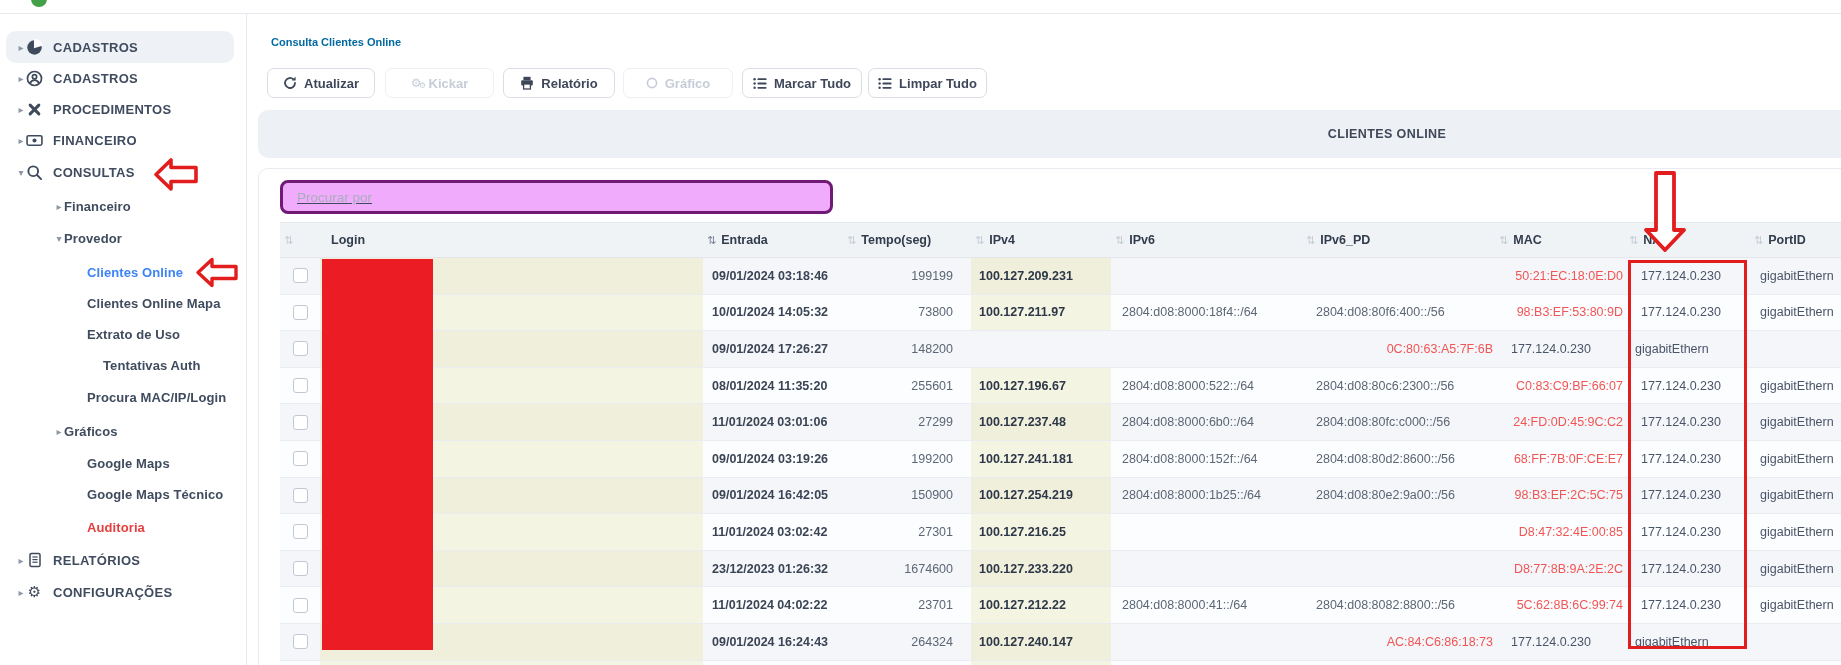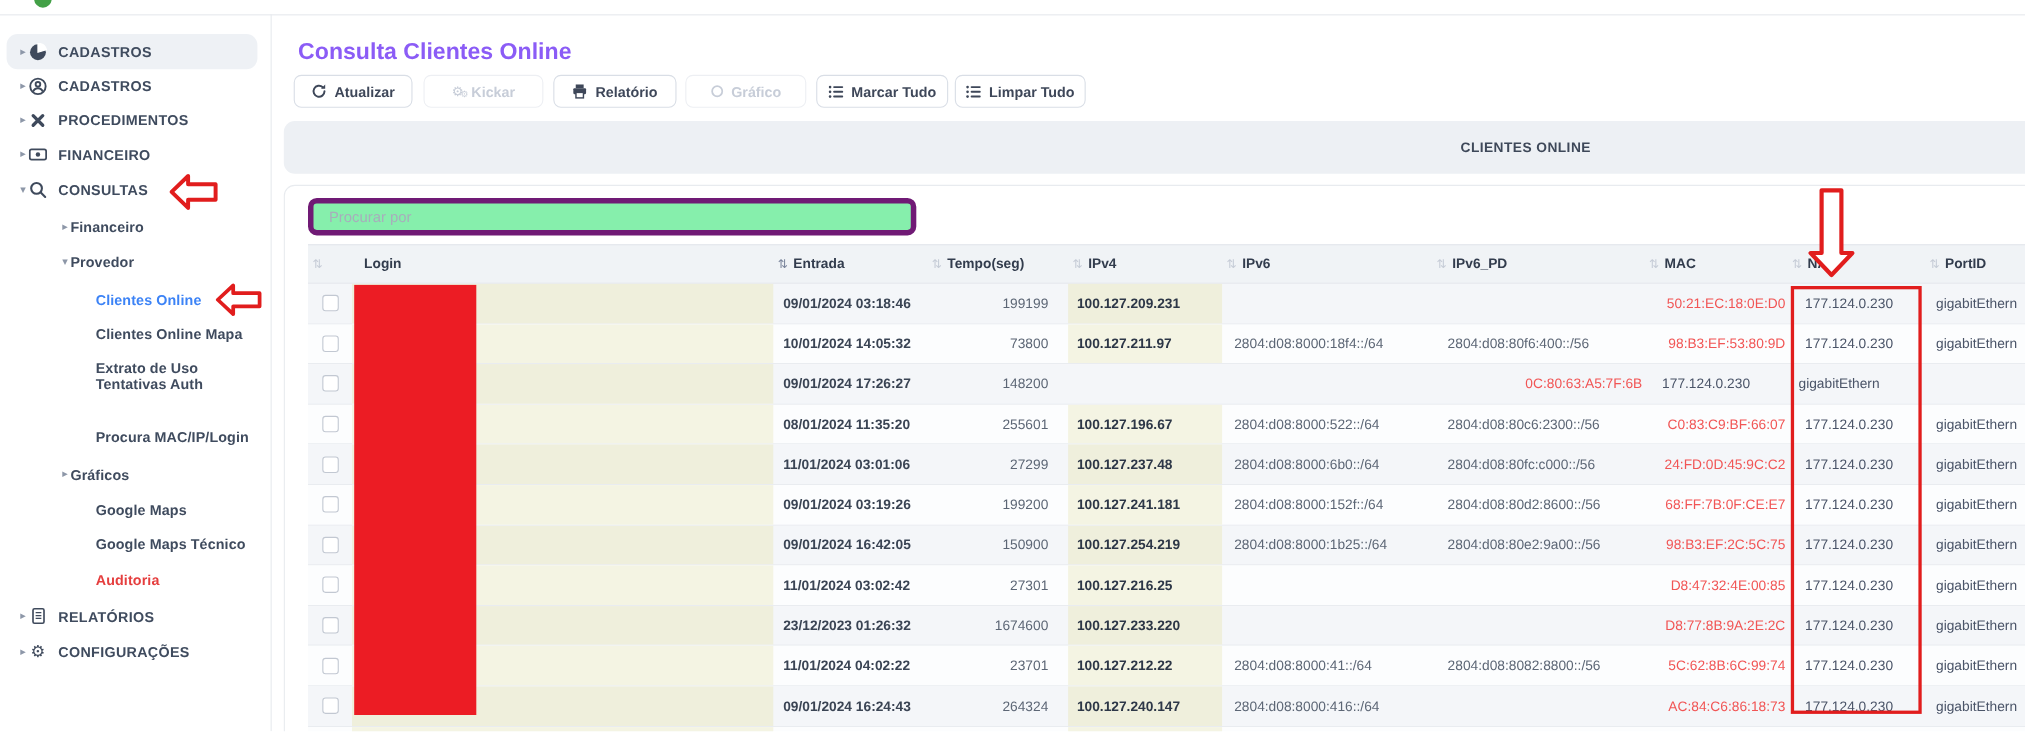--- a/index.html
+++ b/index.html
@@ -18,35 +18,35 @@
   .side-item .s-label{font-size:13px;font-weight:700;color:#3f4b5e;letter-spacing:.3px;white-space:nowrap;}
   .side-item.lvl0{padding-left:16px;}
   .side-item.lvl1{padding-left:54px;}
   .side-item.lvl1 .s-label{font-weight:600;letter-spacing:.1px;}
   .side-item.lvl2{padding-left:87px;}
   .side-item.lvl2 .s-label{font-weight:600;letter-spacing:.1px;}
   .side-item.selected .s-label{color:#3c83f6;}
   .side-item.alert .s-label{color:#e53e3e;}
   .active-pill{position:absolute;left:6px;top:31px;width:228px;height:32px;border-radius:10px;background:#eef1f5;}
   
-  .page-title{position:absolute;left:271px;top:36px;font-size:21px;font-weight:700;color:#8b5cf6;}
+  .page-title{position:absolute;left:271px;top:36px;font-size:11px;font-weight:700;color:#0369a1;}
   .btn{position:absolute;top:68px;height:30px;border-radius:7px;background:#fff;border:1px solid #d9dee6;
        display:flex;align-items:center;justify-content:center;gap:7px;font-size:13px;font-weight:700;
        color:#3e4759;box-sizing:border-box;cursor:pointer;}
   .btn.disabled{color:#c7cdd8;border-color:#edeff3;cursor:default;}
   .btn .b-icon{display:flex;align-items:center;}
   
   .section-bar{position:absolute;left:258px;top:110px;width:2258px;height:48px;border-radius:10px;
        background:#edf0f4;display:flex;align-items:center;justify-content:center;}
   .section-bar span{font-size:12.5px;font-weight:700;color:#3e4859;letter-spacing:.4px;}
   .panel{position:absolute;left:258px;top:168px;width:2258px;height:540px;border:1px solid #e8ebef;
        border-radius:10px;background:#fff;box-sizing:border-box;}
   .search-input{position:absolute;left:280px;top:180px;width:553px;height:34px;box-sizing:border-box;
-       border:5px solid #701a75;border-radius:8px;padding:0 14px;font-size:13.5px;color:#3f4b5e;
-       font-family:"Liberation Sans","DejaVu Sans",sans-serif;outline:none;background:#86efac;}
+       border:3px solid #701a75;border-radius:8px;padding:0 14px;font-size:13.5px;color:#3f4b5e;
+       font-family:"Liberation Sans","DejaVu Sans",sans-serif;outline:none;background:#f0abfc;text-decoration:underline;}
   .search-input::placeholder{color:#a7aebb;}
   
   .grid-row{display:grid;grid-template-columns:40px 383px 140px 128px 140px 191px 193px 130px 125px 170px;
        align-items:center;box-sizing:border-box;}
   .thead{position:absolute;left:280px;top:222px;width:1640px;height:36px;background:#f0f3f6;
        border-top:1px solid #e3e7ec;border-bottom:1px solid #e3e7ec;}
   .th{display:flex;align-items:center;gap:5px;font-size:12.5px;font-weight:700;color:#323c4d;padding-left:4px;}
   .th.no-icon{padding-left:11px;}
   .sort{font-family:"DejaVu Sans",sans-serif;font-size:11px;color:#c5cbd6;font-weight:400;}
   .sort.active{color:#78839a;}
@@ -147,21 +147,21 @@
       </div>
       <div class="side-item lvl2 selected" style="top: 256px;">
         <span class="s-label">Clientes Online</span>
       </div>
       <div class="side-item lvl2" style="top: 287px;">
         <span class="s-label">Clientes Online Mapa</span>
       </div>
       <div class="side-item lvl2" style="top: 318px;">
         <span class="s-label">Extrato de Uso</span>
       </div>
-      <div class="side-item lvl2" style="top: 333px;">
+      <div class="side-item lvl2" style="top: 349px; margin-left: 16px;">
         <span class="s-label">Tentativas Auth</span>
       </div>
       <div class="side-item lvl2" style="top: 381px;">
         <span class="s-label">Procura MAC/IP/Login</span>
       </div>
       <div class="side-item lvl1" style="top: 415px;">
         <span class="caret">▸</span>
         <span class="s-label">Gráficos</span>
       </div>
       <div class="side-item lvl2" style="top: 447px;">
@@ -445,21 +445,20 @@
         <div class="td c-portid">gigabitEthern</div>
       </div>
       <div class="tr grid-row">
         <div class="td">
           <span class="cbx"></span>
         </div>
         <div class="td c-login"></div>
         <div class="td c-entrada">09/01/2024 16:24:43</div>
         <div class="td c-tempo">264324</div>
         <div class="td c-ipv4">100.127.240.147</div>
-        <div class="td c-ipv6">2804:d08:8000:416::/64</div>
         <div class="td c-ipv6pd"></div>
         <div class="td c-mac">AC:84:C6:86:18:73</div>
         <div class="td c-nas">177.124.0.230</div>
         <div class="td c-portid">gigabitEthern</div>
       </div>
       <div class="tr grid-row">
         <div class="td"></div>
         <div class="td c-login"></div>
         <div class="td c-entrada"></div>
         <div class="td c-tempo"></div>

